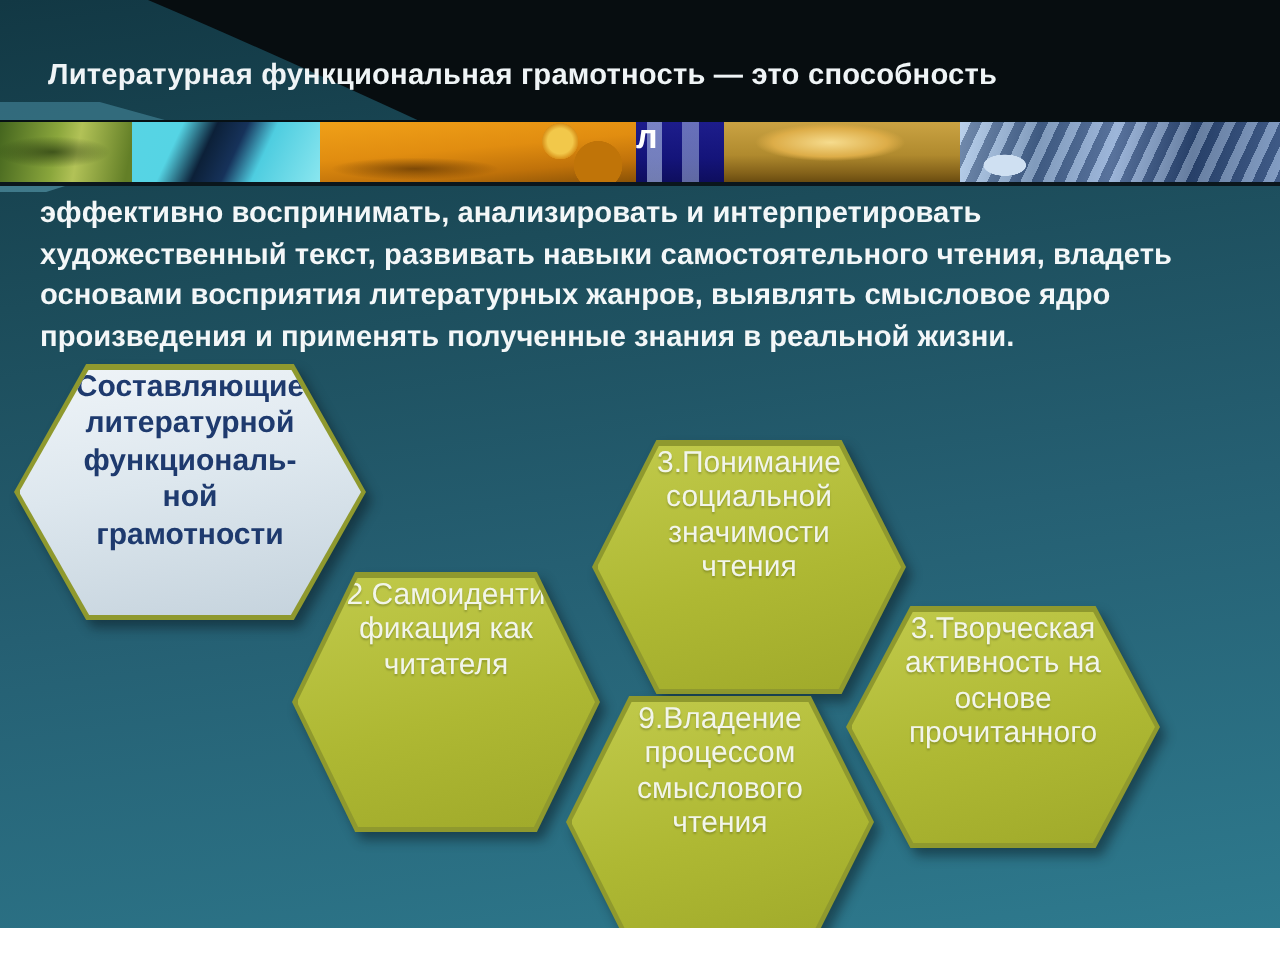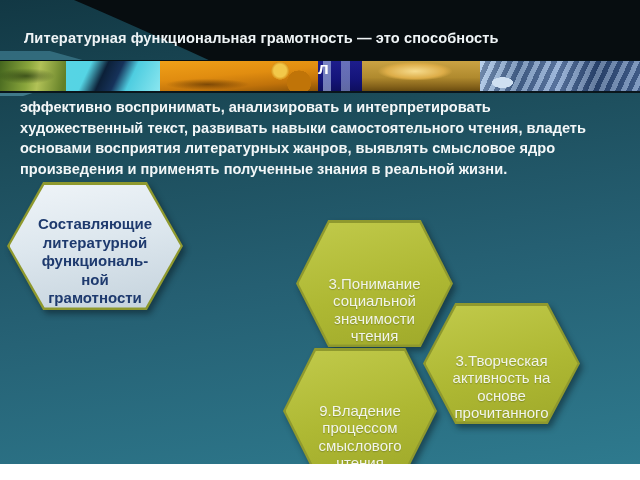--- a/index.html
+++ b/index.html
@@ -68,21 +68,21 @@
     white-space:pre-line;
   }
   .hex { position:absolute; z-index:6; filter:drop-shadow(3px 4px 3px rgba(4,14,19,.45)); }
   .hex-border, .hex-fill {
     clip-path:polygon(0% 50%, 20.5% 0%, 79.5% 0%, 100% 50%, 79.5% 100%, 20.5% 100%);
   }
   .hex-border { position:absolute; inset:0; background:#8f992e; }
   .hex-fill {
     position:absolute; inset:2.5px;
     background:linear-gradient(165deg, #c1ca4b 0%, #aeb833 55%, #9fa92a 100%);
-    display:flex; align-items:flex-end; justify-content:center; text-align:center;
+    display:flex; align-items:flex-start; justify-content:center; text-align:center;
   }
   .hex-text {
     color:#f2f5ea; font-size:15px; line-height:17.5px; white-space:pre-line;
     text-shadow:0 1px 1px rgba(30,40,10,.25);
   }
   .hex-comp .hex-fill { background:linear-gradient(170deg, #eff4f8 0%, #dde7ee 45%, #c4d2dc 100%); }
   .hex-comp .hex-text { color:#1e3a6e; font-weight:bold; line-height:18.5px; text-shadow:none; }
   .hex-comp { left:7px;   top:182px; width:176px; height:128px; z-index:6; }
   .hex-1    { left:8px;   top:345px; width:155px; height:127px; z-index:7; }
   .hex-2    { left:146px; top:286px; width:154px; height:130px; z-index:8; }
@@ -147,20 +147,28 @@
     <div class="hex-border"></div>
     <div class="hex-fill">
       <span class="hex-text">3.Понимание
 социальной
 значимости
 чтения</span>
     </div>
   </div>
 
 
+  <div class="hex hex-2">
+    <div class="hex-border"></div>
+    <div class="hex-fill">
+      <span class="hex-text">2.Самоиденти
+фикация как
+читателя</span>
+    </div>
+  </div>
 
   <div class="hex hex-5">
     <div class="hex-border"></div>
     <div class="hex-fill">
       <span class="hex-text">9.Владение
 процессом
 смыслового
 чтения</span>
     </div>
   </div>

